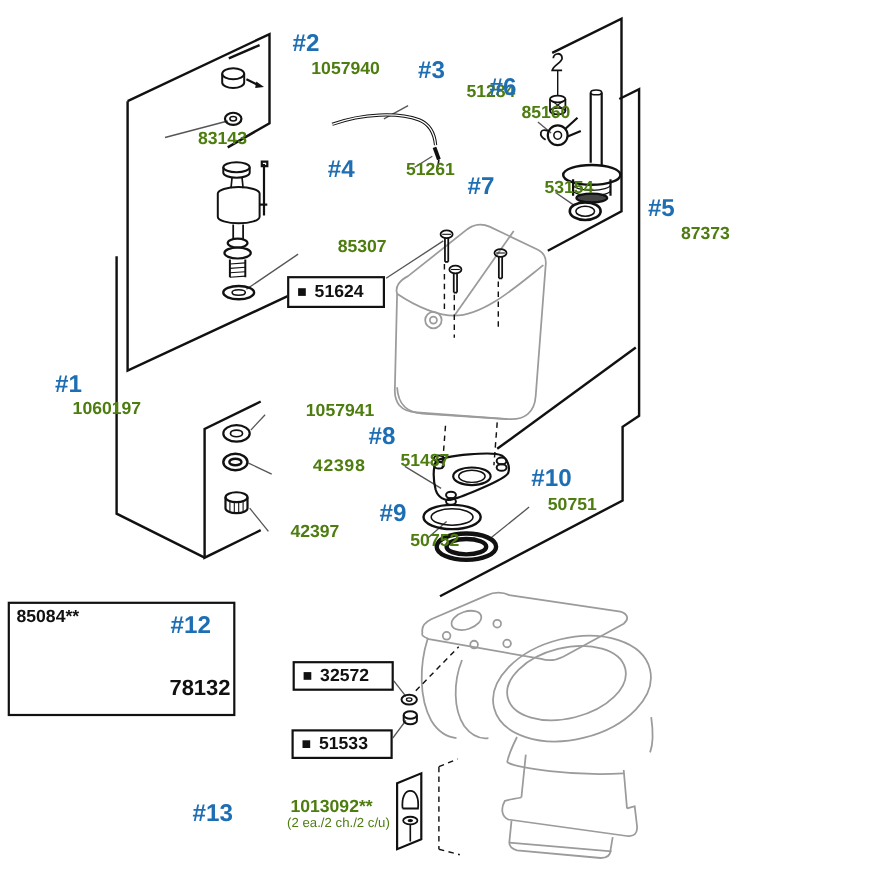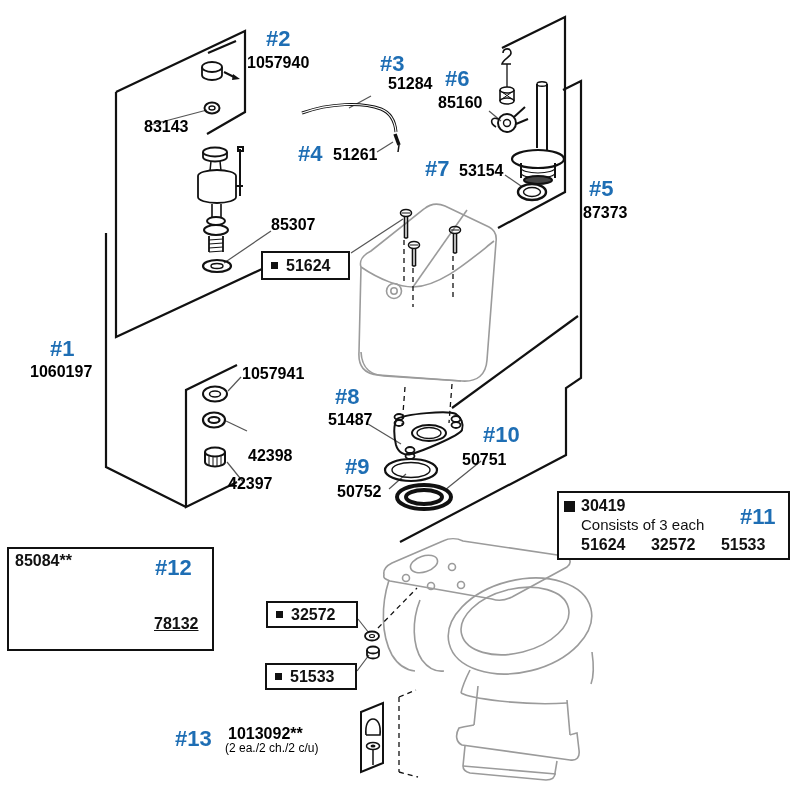--- a/index.html
+++ b/index.html
@@ -1,33 +1,33 @@
 <!DOCTYPE html>
 <html><head>
 <meta charset="utf-8">
 <style>
   html,body{margin:0;padding:0;background:#fff;}
   #canvas{position:relative;width:800px;height:795px;background:#ffffff;overflow:hidden;
           font-family:"Liberation Sans",sans-serif;}
   #art{position:absolute;left:0;top:0;}
-  .lbl{position:absolute;font-weight:bold;font-size:16px;color:#000000;white-space:nowrap;line-height:1.05;}
+  .lbl{position:absolute;font-weight:bold;font-size:16px;color:#4d7c0f;white-space:nowrap;line-height:1.05;padding-left:36px;}
   .ref{position:absolute;font-weight:bold;font-size:22px;color:#1e6eb4;white-space:nowrap;line-height:1;}
   .plain{font-weight:normal;font-size:12px;}
   .pbox{position:absolute;border:2.5px solid #111;background:#fff;display:flex;align-items:center;
         font-weight:bold;font-size:16px;color:#111;box-sizing:border-box;padding-left:8px;}
   .sq{display:inline-block;width:7px;height:7px;background:#111;margin-right:8px;flex:0 0 auto;}
   .sq-lg{width:11px;height:11px;margin-right:6px;}
   .kitbox{position:absolute;border:2.5px solid #111;background:#fff;box-sizing:border-box;}
   .kit-row1{position:absolute;left:5px;top:4px;display:flex;align-items:center;font-weight:bold;font-size:16px;color:#111;}
   .kit-row2{position:absolute;left:22px;top:23px;font-weight:normal;font-size:15px;color:#111;white-space:nowrap;}
   .kit-row3{position:absolute;left:22px;top:43px;font-weight:bold;font-size:16px;color:#111;white-space:nowrap;}
   .kit-row3 span{margin-right:21px;}
   .b12-num{position:absolute;left:6px;top:3px;font-weight:bold;font-size:16px;color:#111;}
   .b12-ref{position:absolute;left:146px;top:8px;}
-  .b12-sub{position:absolute;left:145px;top:66px;font-weight:bold;font-size:16px;color:#111;text-decoration:underline;}
+  .b12-sub{position:absolute;left:145px;top:66px;font-weight:bold;font-size:20px;color:#111;}
 </style>
 </head>
 <body>
 
 <div id="canvas">
 
 <svg id="art" width="800" height="795" viewBox="0 0 800 795">
 
   <g stroke="#111" stroke-width="2.2" fill="none" stroke-linejoin="miter">
     <path d="M116,92 L245,31 L245,112 L207,134"></path>
@@ -260,49 +260,36 @@
 
   <div class="ref" style="left:345px;top:456px;">#9</div>
   <div class="lbl" style="left:337px;top:484px;">50752</div>
 
   <div class="ref" style="left:483px;top:424px;">#10</div>
   <div class="lbl" style="left:462px;top:452px;">50751</div>
 
   <div class="lbl" style="left:144px;top:119px;">83143</div>
   <div class="lbl" style="left:271px;top:217px;">85307</div>
   <div class="lbl" style="left:242px;top:366px;">1057941</div>
-  <div class="lbl" style="left:248px;top:448px;">42398</div>
+  <div class="lbl" style="left:248px;top:416px;font-family:Liberation Mono, monospace;">42398</div>
   <div class="lbl" style="left:228px;top:476px;">42397</div>
 
   <div class="pbox" style="left:261px;top:251px;width:89px;height:29px;">
     <span class="sq"></span>
     <span>51624</span>
   </div>
   <div class="pbox" style="left:266px;top:601px;width:92px;height:27px;">
     <span class="sq"></span>
     <span>32572</span>
   </div>
   <div class="pbox" style="left:265px;top:663px;width:92px;height:27px;">
     <span class="sq"></span>
     <span>51533</span>
   </div>
 
-  <div class="kitbox" style="left:557px;top:491px;width:233px;height:69px;">
-    <div class="kit-row1">
-      <span class="sq sq-lg"></span>
-      <span>30419</span>
-    </div>
-    <div class="ref b12-ref" style="left:181px;top:13px;">#11</div>
-    <div class="kit-row2">Consists of 3 each</div>
-    <div class="kit-row3">
-      <span>51624</span>
-      <span>32572</span>
-      <span>51533</span>
-    </div>
-  </div>
 
   <div class="kitbox" style="left:7px;top:547px;width:207px;height:104px;">
     <div class="b12-num">85084**</div>
     <div class="ref b12-ref">#12</div>
     <div class="b12-sub">78132</div>
   </div>
 
   <div class="ref" style="left:175px;top:728px;">#13</div>
   <div class="lbl" style="left:228px;top:726px;">1013092**</div>
   <div class="lbl plain" style="left:225px;top:742px;">(2 ea./2 ch./2 c/u)</div>

